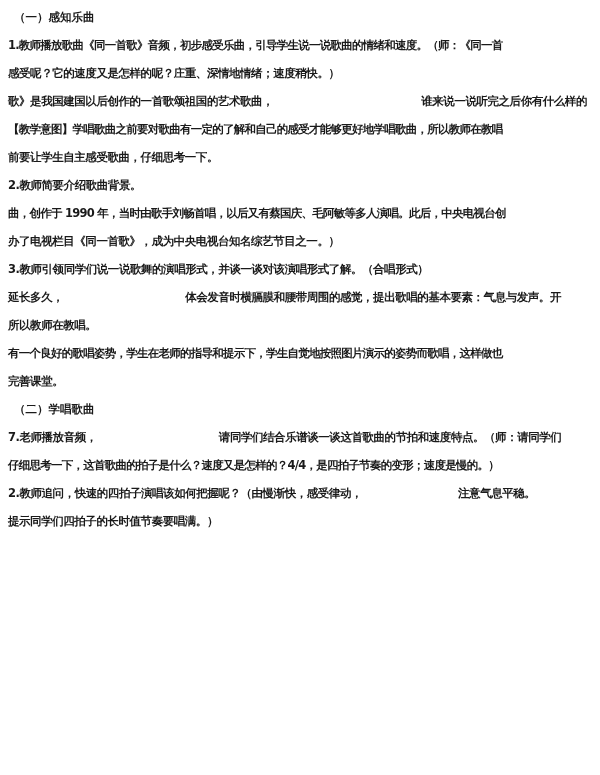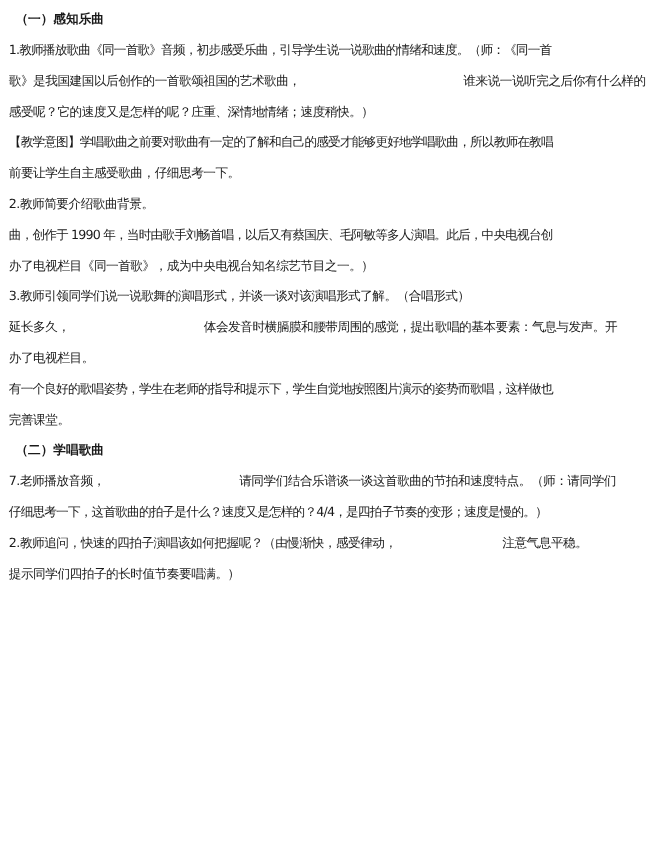--- a/index.html
+++ b/index.html
@@ -19,21 +19,21 @@
   .page {
     width: 600px;
     height: 775px;
     box-sizing: border-box;
     padding: 10px 8px 0 8px;
     position: relative;
   }
   .line {
     font-size: 11.5px;
     line-height: 15px;
-    font-weight: 400;
+    font-weight: 700;
     white-space: pre;
     letter-spacing: 0px;
     margin: 0;
     padding: 0;
     height: 28px;
     display: flex;
     align-items: flex-start;
   }
   
   .heading {
@@ -58,27 +58,27 @@
 
   <div class="line heading">
     <span class="seg">（一）感知乐曲</span>
   </div>
 
   <div class="line">
     <span class="seg squeeze2">1.教师播放歌曲《同一首歌》音频，初步感受乐曲，引导学生说一说歌曲的情绪和速度。（师：《同一首</span>
   </div>
 
   <div class="line">
+    <span class="seg squeeze">感受呢？它的速度又是怎样的呢？庄重、深情地情绪；速度稍快。）</span>
+  </div>
+
+  <div class="line">
     <span class="seg squeeze">歌》是我国建国以后创作的一首歌颂祖国的艺术歌曲，</span>
     <span class="gap-xl"></span>
     <span class="seg squeeze">谁来说一说听完之后你有什么样的</span>
-  </div>
-
-  <div class="line">
-    <span class="seg squeeze">感受呢？它的速度又是怎样的呢？庄重、深情地情绪；速度稍快。）</span>
   </div>
 
   <div class="line">
     <span class="seg squeeze2">【教学意图】学唱歌曲之前要对歌曲有一定的了解和自己的感受才能够更好地学唱歌曲，所以教师在教唱</span>
   </div>
 
   <div class="line">
     <span class="seg squeeze">前要让学生自主感受歌曲，仔细思考一下。</span>
   </div>
 
@@ -100,21 +100,21 @@
   </div>
 
 
   <div class="line">
     <span class="seg squeeze">延长多久，</span>
     <span class="gap-lg"></span>
     <span class="seg squeeze">体会发音时横膈膜和腰带周围的感觉，提出歌唱的基本要素：气息与发声。开</span>
   </div>
 
   <div class="line">
-    <span class="seg squeeze">办了电视栏目。</span>
+    <span class="seg squeeze">所以教师在教唱。</span>
   </div>
 
 
   <div class="line">
     <span class="seg squeeze2">有一个良好的歌唱姿势，学生在老师的指导和提示下，学生自觉地按照图片演示的姿势而歌唱，这样做也</span>
   </div>
 
   <div class="line">
     <span class="seg squeeze">完善课堂。</span>
   </div>

